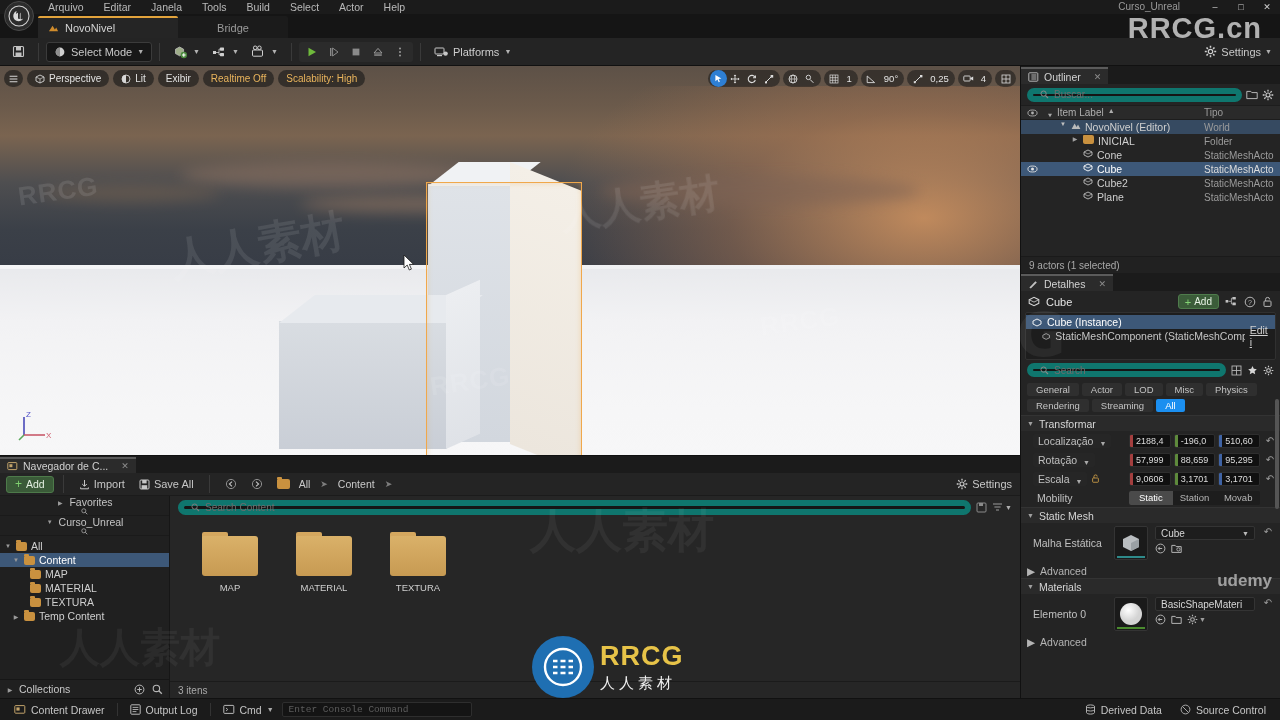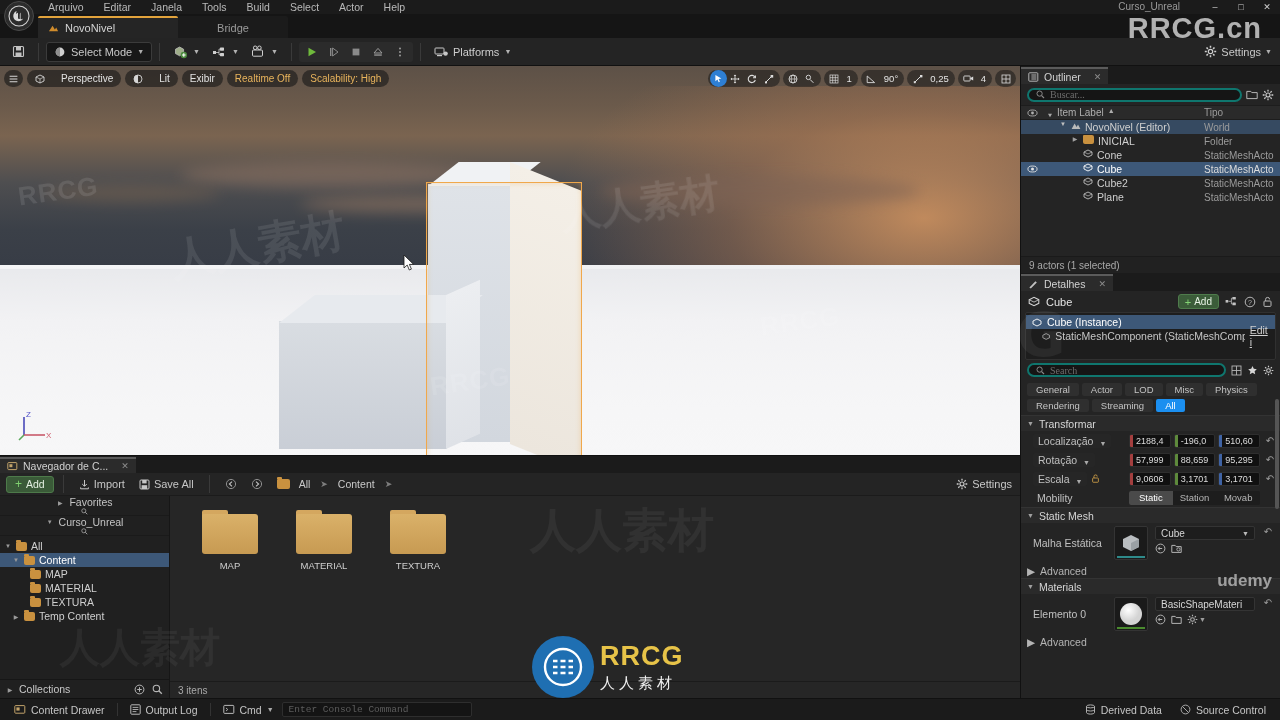--- a/index.html
+++ b/index.html
@@ -78,21 +78,21 @@
   .boxB .top{ position:absolute; left:0; top:-22px; width:82px; height:24px; background:#f0f2f4;
          transform:skewX(-52deg); transform-origin:bottom left;}
   .boxB .side{ position:absolute; left:82px; top:-22px; width:72px; height:282px;
          background:linear-gradient(180deg,#f4efe7,#ece6dd); transform:skewY(22deg); transform-origin:top left;}
   .selout{ position:absolute; left:426px; top:116px; width:156px; height:336px;
            border:1px solid #f0a84c; pointer-events:none;}
   .selout2{ position:absolute; left:426px; top:116px; width:156px; height:336px;
            box-shadow:0 0 6px rgba(240,168,76,.45) inset; pointer-events:none;}
 
   .vptb{ position:absolute; top:4px; left:4px; display:flex; align-items:center; gap:4px; z-index:3;}
-  .vpchip{ display:flex; align-items:center; gap:16px; height:17px; padding:0 8px; border-radius:9px;
+  .vpchip{ display:flex; align-items:center; gap:4px; height:17px; padding:0 8px; border-radius:9px;
            background:rgba(24,24,24,.62); font-size:10px; color:#e2e2e2;}
   .vpchip.amber{ color:#e9b45c;}
   .vpham{ width:19px; height:17px; border-radius:9px; background:rgba(24,24,24,.62);
           display:flex;align-items:center;justify-content:center;}
   .vptbR{ position:absolute; top:4px; right:4px; display:flex; align-items:center; gap:3px; z-index:3;}
   .vgrp{ display:flex; align-items:center; background:rgba(24,24,24,.55); border-radius:9px; height:17px;
          padding:0 2px;}
   .vico{ width:17px; height:17px; display:flex; align-items:center; justify-content:center;
          border-radius:9px; font-size:9px; color:#dcdcdc;}
   .vico.on{ background:#2e7fd4; color:#fff;}
@@ -122,22 +122,22 @@
   .tr.sel{ background:#3d5878; color:#fff;}
   .tri{ width:8px; font-size:6px; color:#9a9a9a; display:flex; justify-content:center;}
   .fold{ width:11px; height:9px; border-radius:1px 2px 2px 2px; background:#c9913f;
          position:relative; flex:none;}
   .fold::before{ content:""; position:absolute; left:0; top:-2px; width:5px; height:2px;
          background:#c9913f; border-radius:1px 1px 0 0;}
   .collections{ height:19px; border-top:1px solid #161616; display:flex; align-items:center;
          justify-content:space-between; padding:0 6px; font-size:10.5px;}
   .cb-right{ flex:1; display:flex; flex-direction:column; background:#262626;}
   .cb-search{ height:22px; display:flex; align-items:center; gap:5px; padding:0 8px;}
-  .srchbox{ flex:1; height:15px; background:#151515; border:2px solid #0f766e; border-radius:8px;
-            display:flex; align-items:center; gap:5px; padding:0 7px; font-size:10px; color:#6d6d6d;font-family:Liberation Serif, serif;}
+  .srchbox{ flex:1; height:15px; background:#151515; border:6px solid #0f766e; border-radius:8px;
+            display:flex; align-items:center; gap:5px; padding:0 7px; font-size:10px; color:#6d6d6d;}
   .assets{ flex:1; display:flex; gap:22px; padding:14px 0 0 24px;}
   .asset{ width:72px; display:flex; flex-direction:column; align-items:center; gap:6px;}
   .bigfold{ width:56px; height:44px; position:relative;}
   .bigfold .bk{ position:absolute; left:0; top:4px; width:56px; height:40px; border-radius:2px 3px 3px 3px;
          background:linear-gradient(180deg,#dab169,#c79a52);}
   .bigfold .tb2{ position:absolute; left:0; top:0; width:26px; height:6px; border-radius:2px 2px 0 0;
          background:#d4a75f;}
   .alabel{ font-size:9.5px; color:#cfcfcf;}
   .cb-status{ height:17px; display:flex; align-items:center; padding:0 8px; font-size:10px;
               color:#a8a8a8; border-top:1px solid #1b1b1b;}
@@ -670,20 +670,39 @@
                 </svg>
                 <svg width="11" height="11" viewBox="0 0 11 11">
                   <circle cx="4.4" cy="4.4" r="3.2" fill="none" stroke="#b6b6b6" stroke-width="1.1"></circle>
                   <path d="M6.8 6.8l3 3" stroke="#b6b6b6" stroke-width="1.3"></path>
                 </svg>
               </span>
             </div>
           </div>
 
           <div class="cb-right">
+            <div class="cb-search">
+              <div class="srchbox">
+                <svg width="9" height="9" viewBox="0 0 11 11">
+                  <circle cx="4.4" cy="4.4" r="3.2" fill="none" stroke="#7d7d7d" stroke-width="1.2"></circle>
+                  <path d="M6.8 6.8l3 3" stroke="#7d7d7d" stroke-width="1.4"></path>
+                </svg>
+                <span>Search Content</span>
+              </div>
+              <svg width="11" height="11" viewBox="0 0 11 11">
+                <rect x="1" y="1" width="9" height="9" rx="1" fill="none" stroke="#8a8a8a" stroke-width="1"></rect>
+                <rect x="3" y="1" width="4" height="3" fill="#8a8a8a"></rect>
+              </svg>
+              <span style="display:flex;align-items:center;gap:2px;">
+                <svg width="11" height="11" viewBox="0 0 11 11">
+                  <path d="M1 2h9M2.4 5h6.2M4 8h3" stroke="#9a9a9a" stroke-width="1.2"></path>
+                </svg>
+                <span class="chev">▼</span>
+              </span>
+            </div>
             <div class="assets">
               <div class="asset">
                 <div class="bigfold">
                   <div class="tb2"></div>
                     <div class="bk"></div>
                 </div>
                 <div class="alabel">MAP</div>
               </div>
               <div class="asset">
                 <div class="bigfold">

